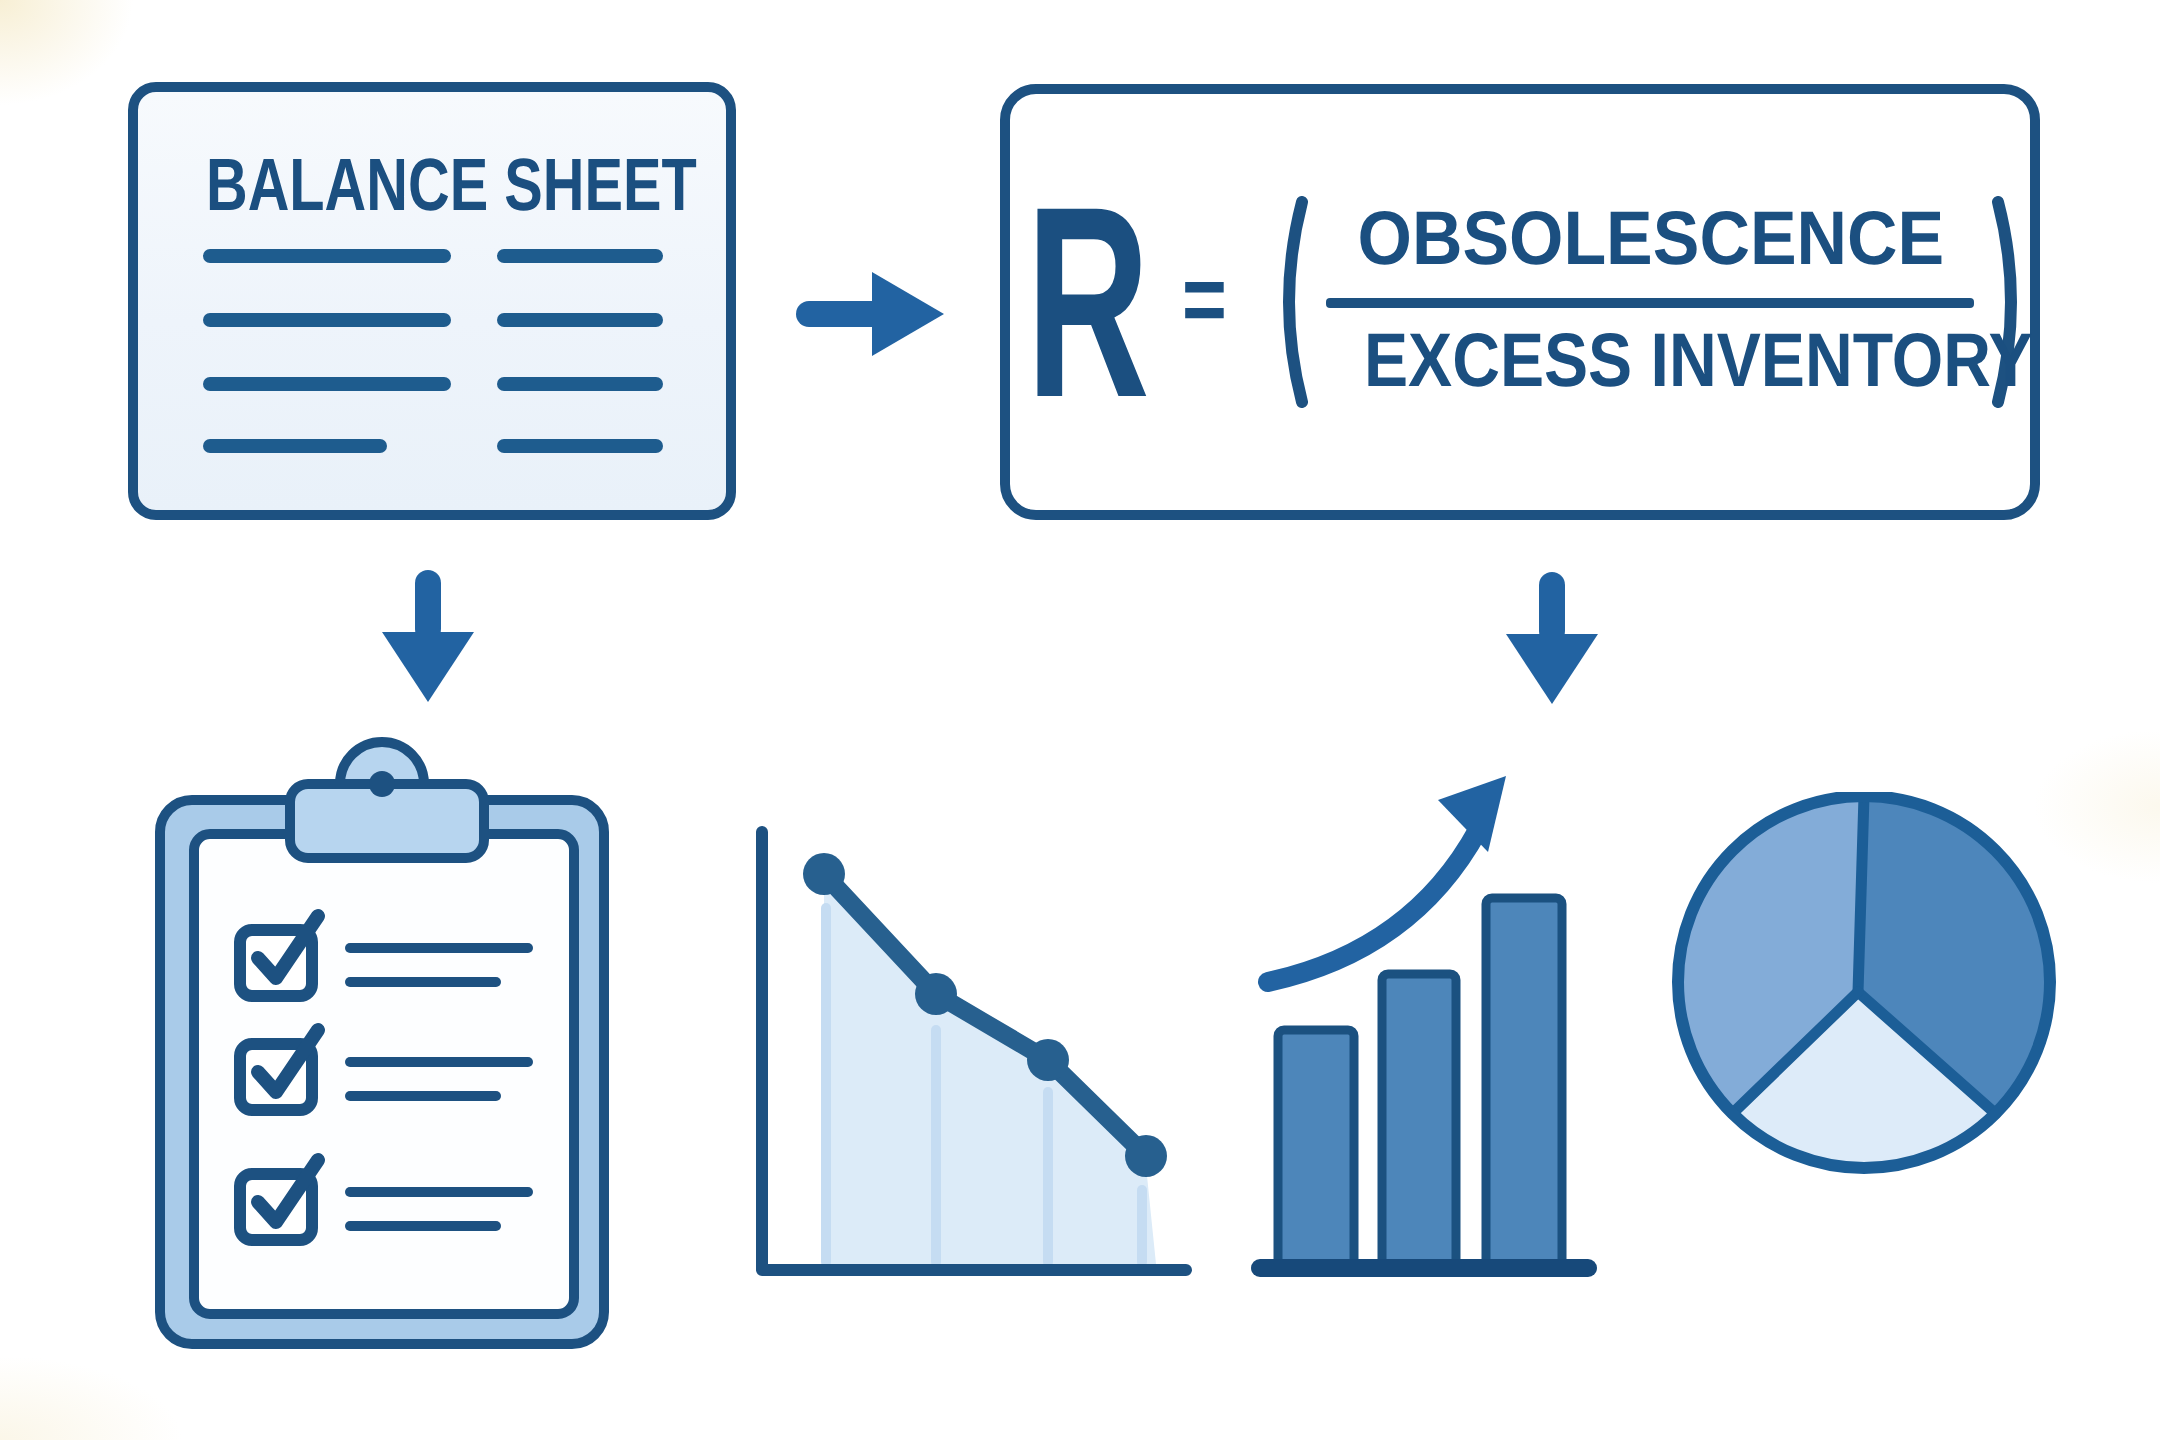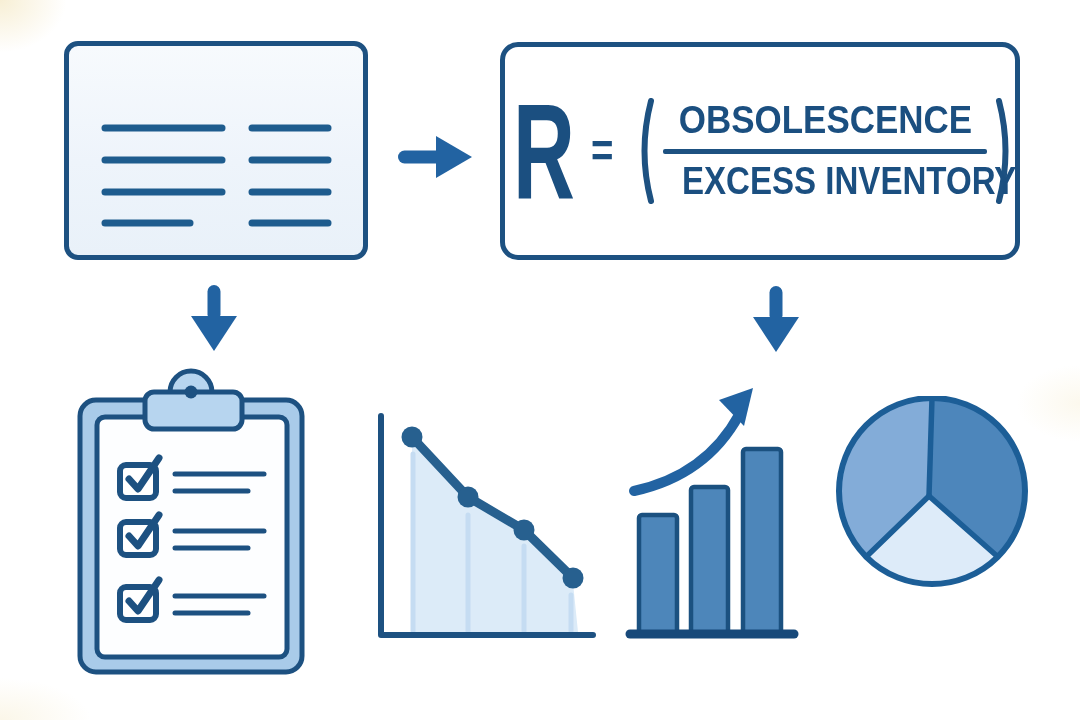--- a/index.html
+++ b/index.html
@@ -44,20 +44,21 @@
   .f-den span{display:inline-block;transform:scaleX(.87);transform-origin:50% 50%;}
   .f-rule{width:324px;height:5px;margin:8px auto;background:#1d5181;border-radius:2px;}
 </style>
 </head>
 <body>
 
 <div class="canvas">
   <div class="bg-tints"></div>
 
   <div class="abs bs-card">
+    <div class="bs-title"><span class="cx">BALANCE SHEET</span></div>
     <svg class="abs" style="left:-5px;top:-5px;" width="304" height="219" viewBox="0 0 304 219">
       <g stroke="#1e5c8e" stroke-width="7" stroke-linecap="round">
         <line x1="41" y1="87" x2="158" y2="87"></line>
         <line x1="41" y1="119" x2="158" y2="119"></line>
         <line x1="41" y1="151" x2="158" y2="151"></line>
         <line x1="41" y1="182" x2="126" y2="182"></line>
         <line x1="188" y1="87" x2="264" y2="87"></line>
         <line x1="188" y1="119" x2="264" y2="119"></line>
         <line x1="188" y1="151" x2="264" y2="151"></line>
         <line x1="188" y1="182" x2="264" y2="182"></line>

